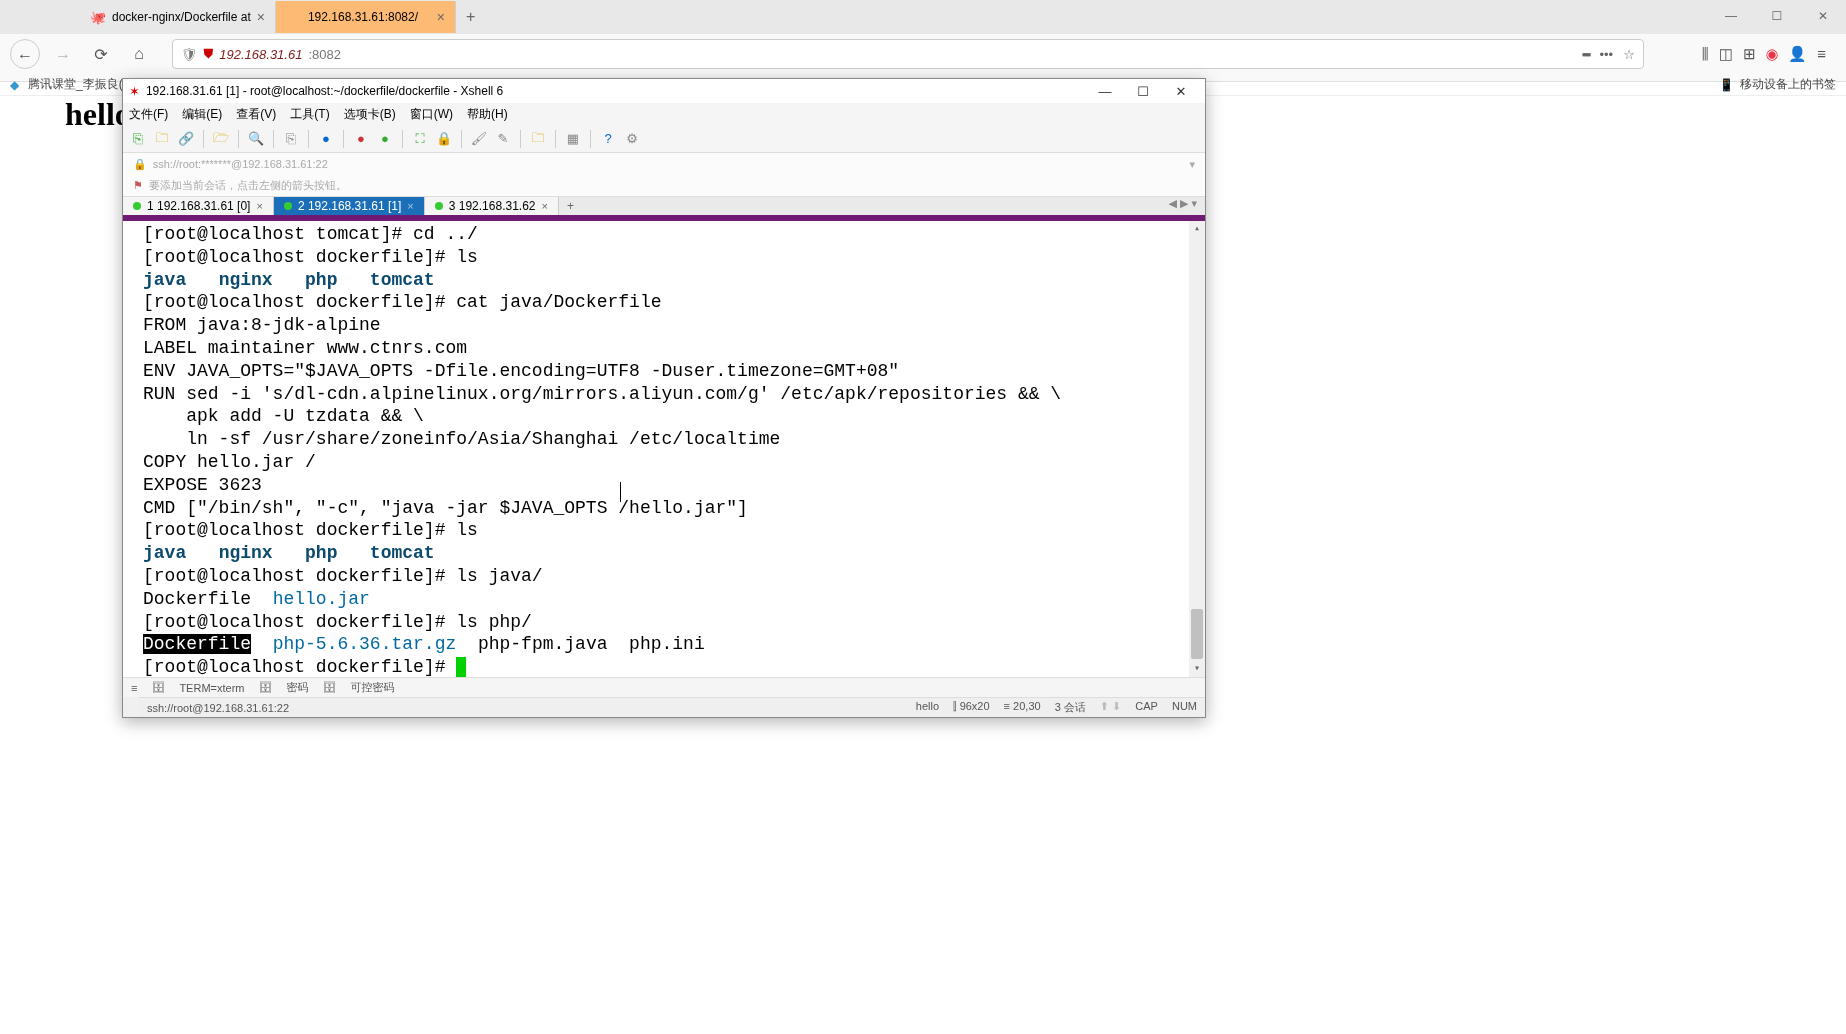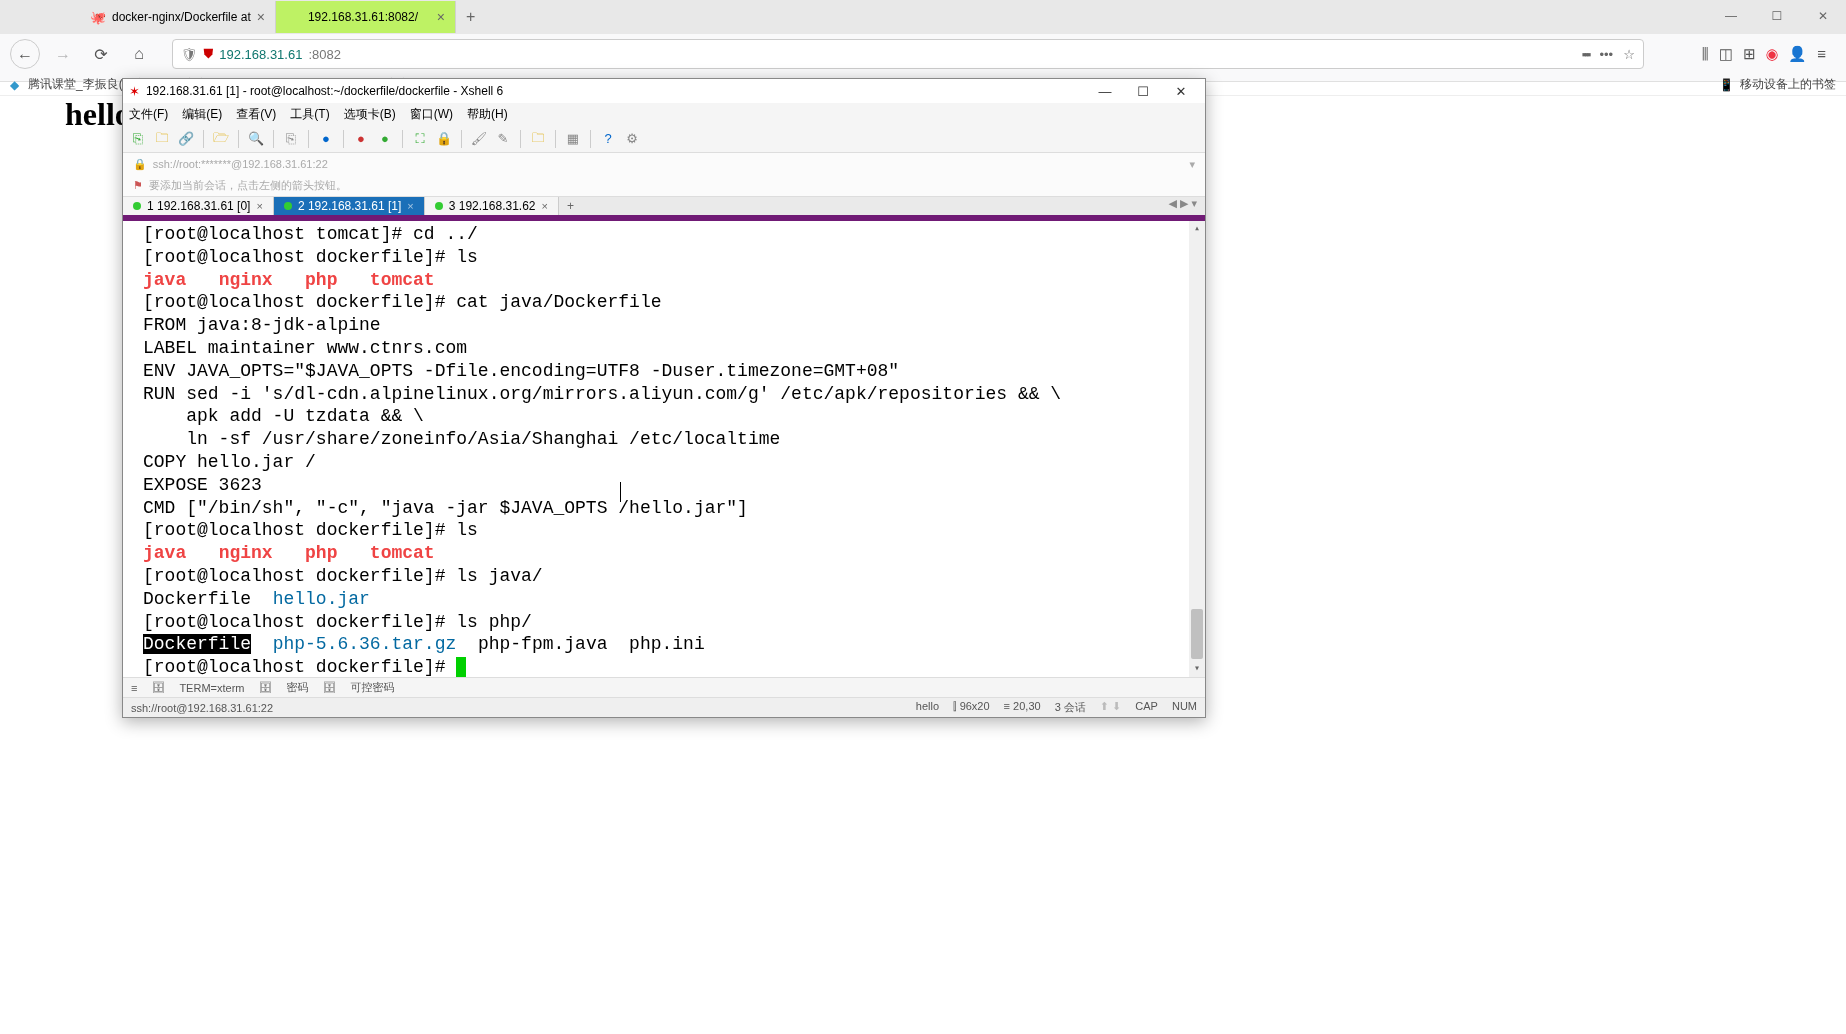--- a/index.html
+++ b/index.html
@@ -30,21 +30,21 @@
 .browser-tab {
   display: flex;
   align-items: center;
   height: 32px;
   padding: 0 10px;
   border-right: 1px solid #d0d0d0;
   min-width: 180px;
   gap: 6px;
   font-size: 12px;
 }
-.browser-tab.active { background: #bef264; }
+.browser-tab.active { background: #fdba74; }
 .tab-favicon { width: 16px; height: 16px; display: inline-flex; align-items: center; justify-content: center; font-size: 13px;}
 .tab-close { margin-left: auto; color: #666; font-size: 14px; cursor: pointer; }
 .tab-add { padding: 0 10px; font-size: 16px; color: #666; cursor: pointer; }
 .window-controls { position: absolute; right: 0; top: 0; display: flex; }
 .window-controls div { width: 46px; height: 32px; display: flex; align-items: center; justify-content: center; color: #666; }
 .nav-bar {
   display: flex;
   align-items: center;
   height: 40px;
   padding: 0 10px;
@@ -65,21 +65,21 @@
   border-radius: 4px;
   display: flex;
   align-items: center;
   padding: 0 8px;
   gap: 6px;
   background: #fff;
   font-size: 13px;
   color: #777;
   margin: 0 50px 0 10px;
 }
-.url-bar .host { color: #0f766e; }
+.url-bar .host { color: #7f1d1d; font-style: italic; }
 .url-icons-right { margin-left: auto; display: flex; gap: 10px; color: #666; }
 .right-toolbar { display: flex; gap: 10px; padding-right: 10px; color: #555; font-size: 15px;}
 .bookmarks-bar {
   position: absolute;
   top: 74px; left: 0; right: 0;
   height: 22px;
   display: flex;
   align-items: center;
   padding: 0 10px;
   gap: 16px;
@@ -188,21 +188,21 @@
   flex: 1;
   background: #fff;
   font-family: "Consolas", "Courier New", monospace;
   font-size: 18px;
   line-height: 22.8px;
   padding: 2px 20px;
   overflow: hidden;
   position: relative;
 }
 .term-line { white-space: pre; }
-.t-blue { color: #ef4444; font-weight: bold; }
+.t-blue { color: #0c4a6e; font-weight: bold; }
 .t-yellow { color: #0369a1; }
 .t-sel { background: #000; color: #fff; }
 .cursor {
   display: inline-block;
   width: 10px;
   height: 20px;
   background: #00d000;
   vertical-align: text-bottom;
 }
 .text-cursor {
@@ -251,20 +251,21 @@
 }
 .xshell-bottombar2 {
   height: 20px;
   display: flex;
   align-items: center;
   padding: 0 8px;
   font-size: 11px;
   background: #efefef;
   border-top: 1px solid #ddd;
   color: #555;
+  margin-left: 16px;
 }
 .xshell-status-right { margin-left: auto; display: flex; gap: 14px; }
 </style>
 </head>
 <body>
 
 <div class="browser-chrome">
   <div class="browser-tabs">
     <div class="browser-tab">
       <span class="tab-favicon">🐙</span>

